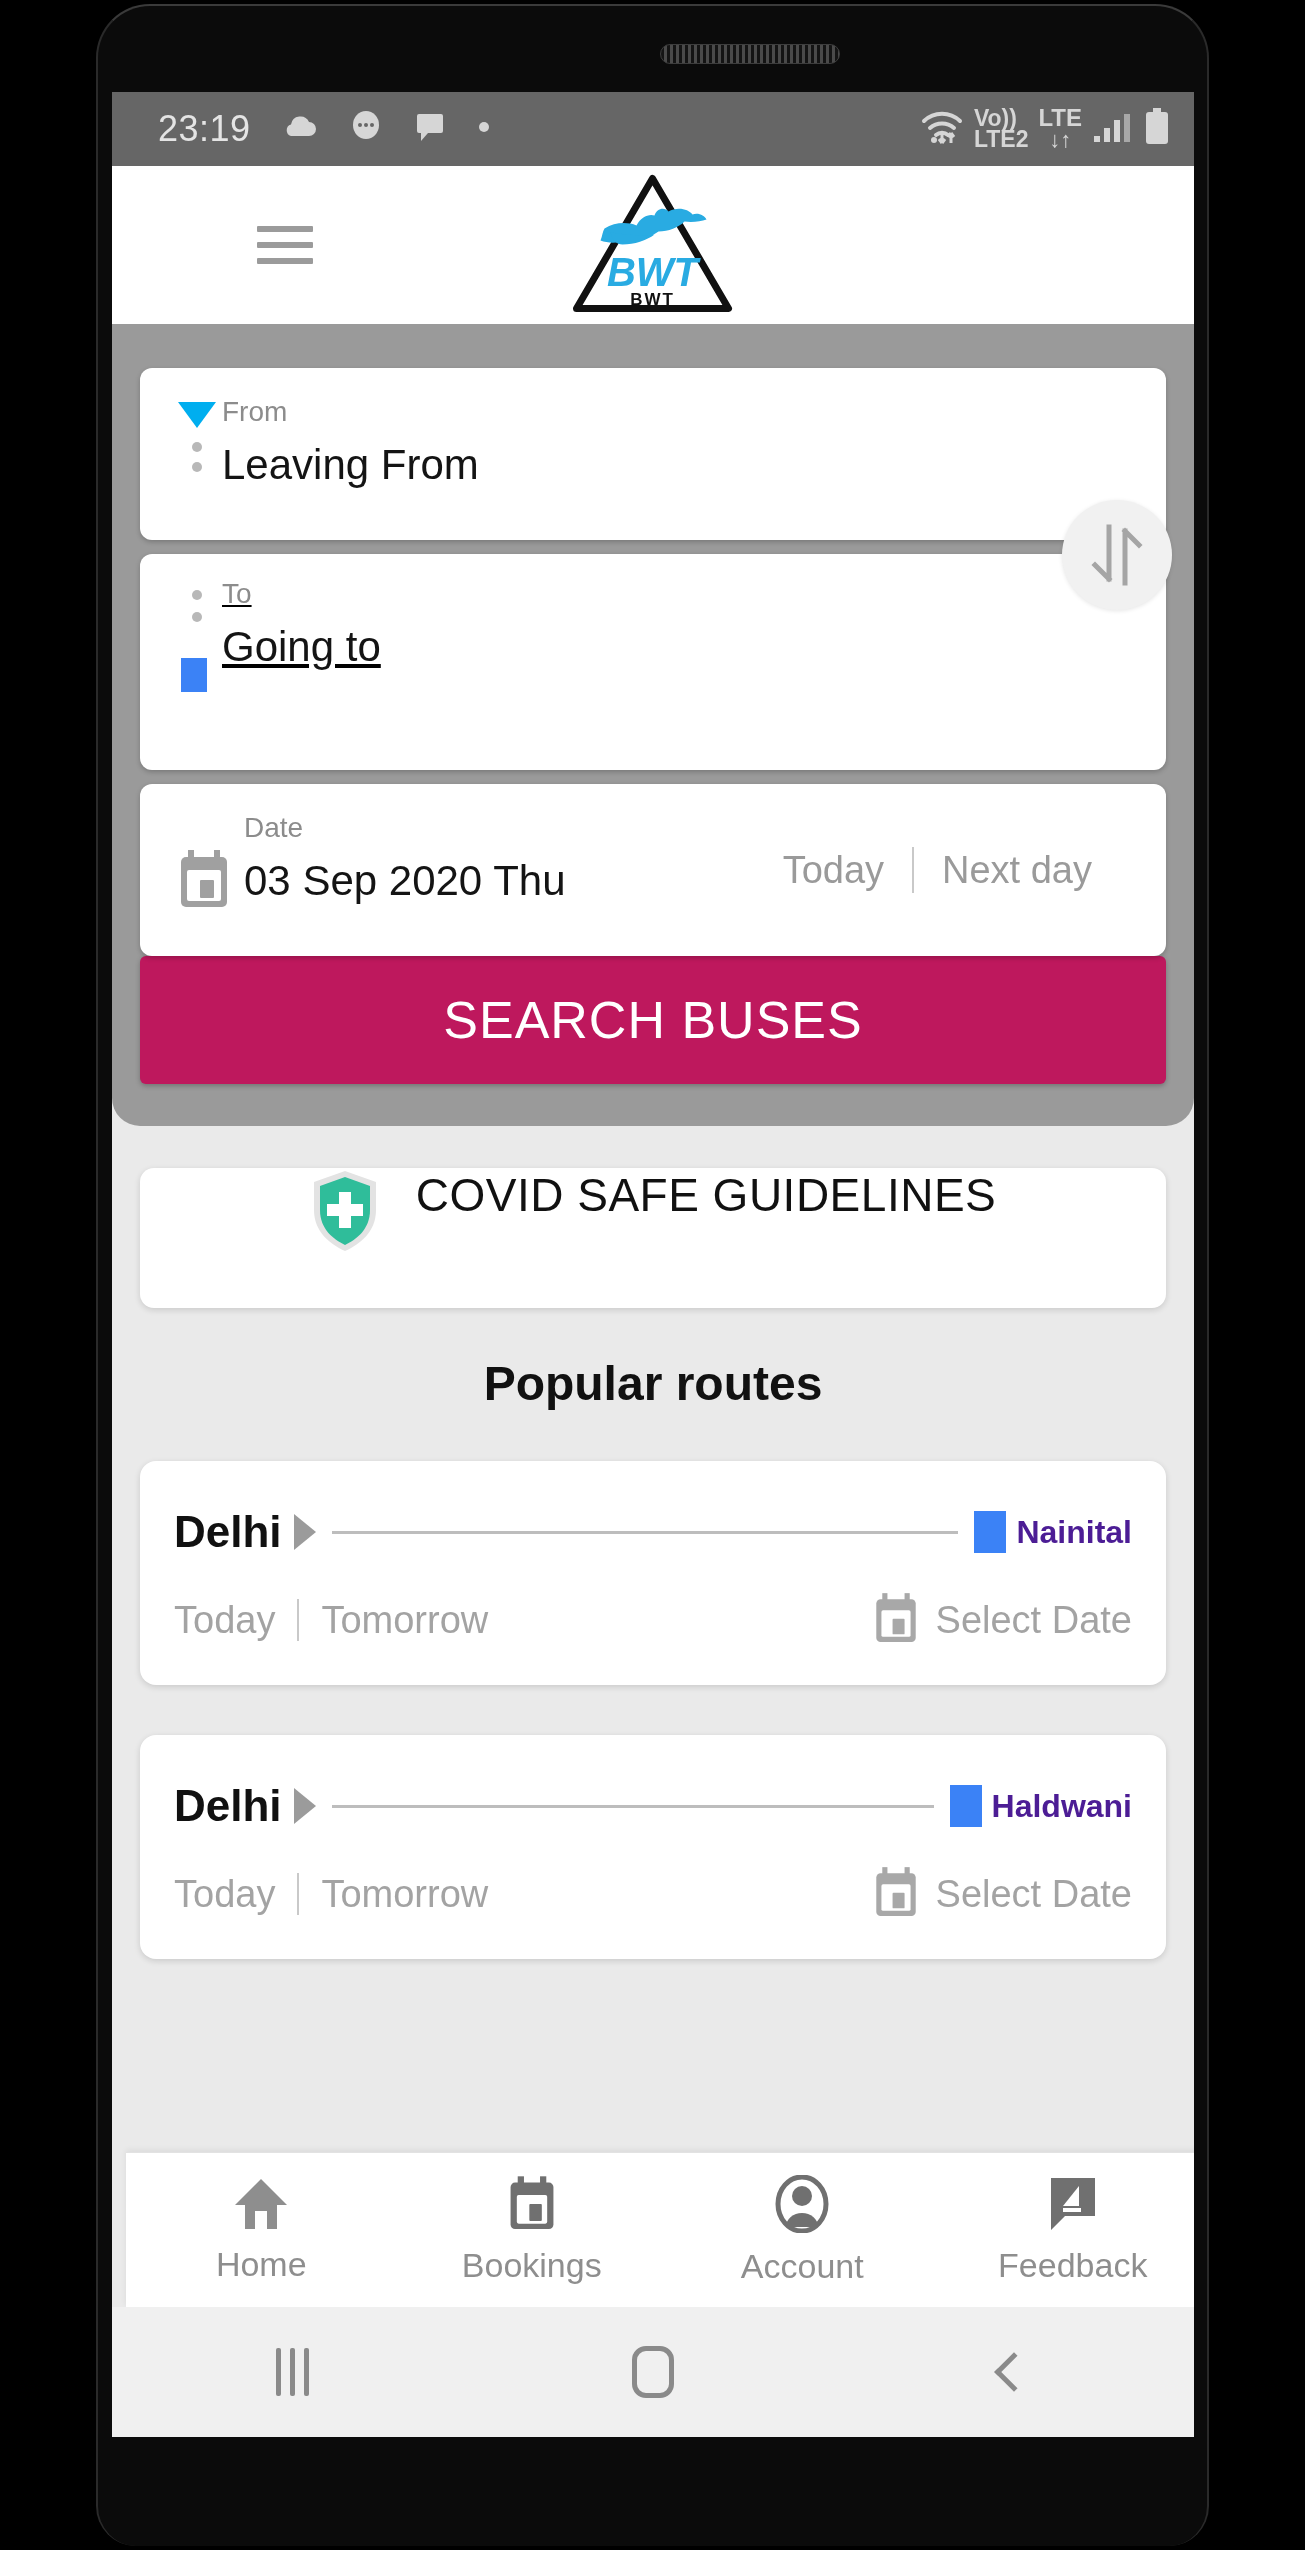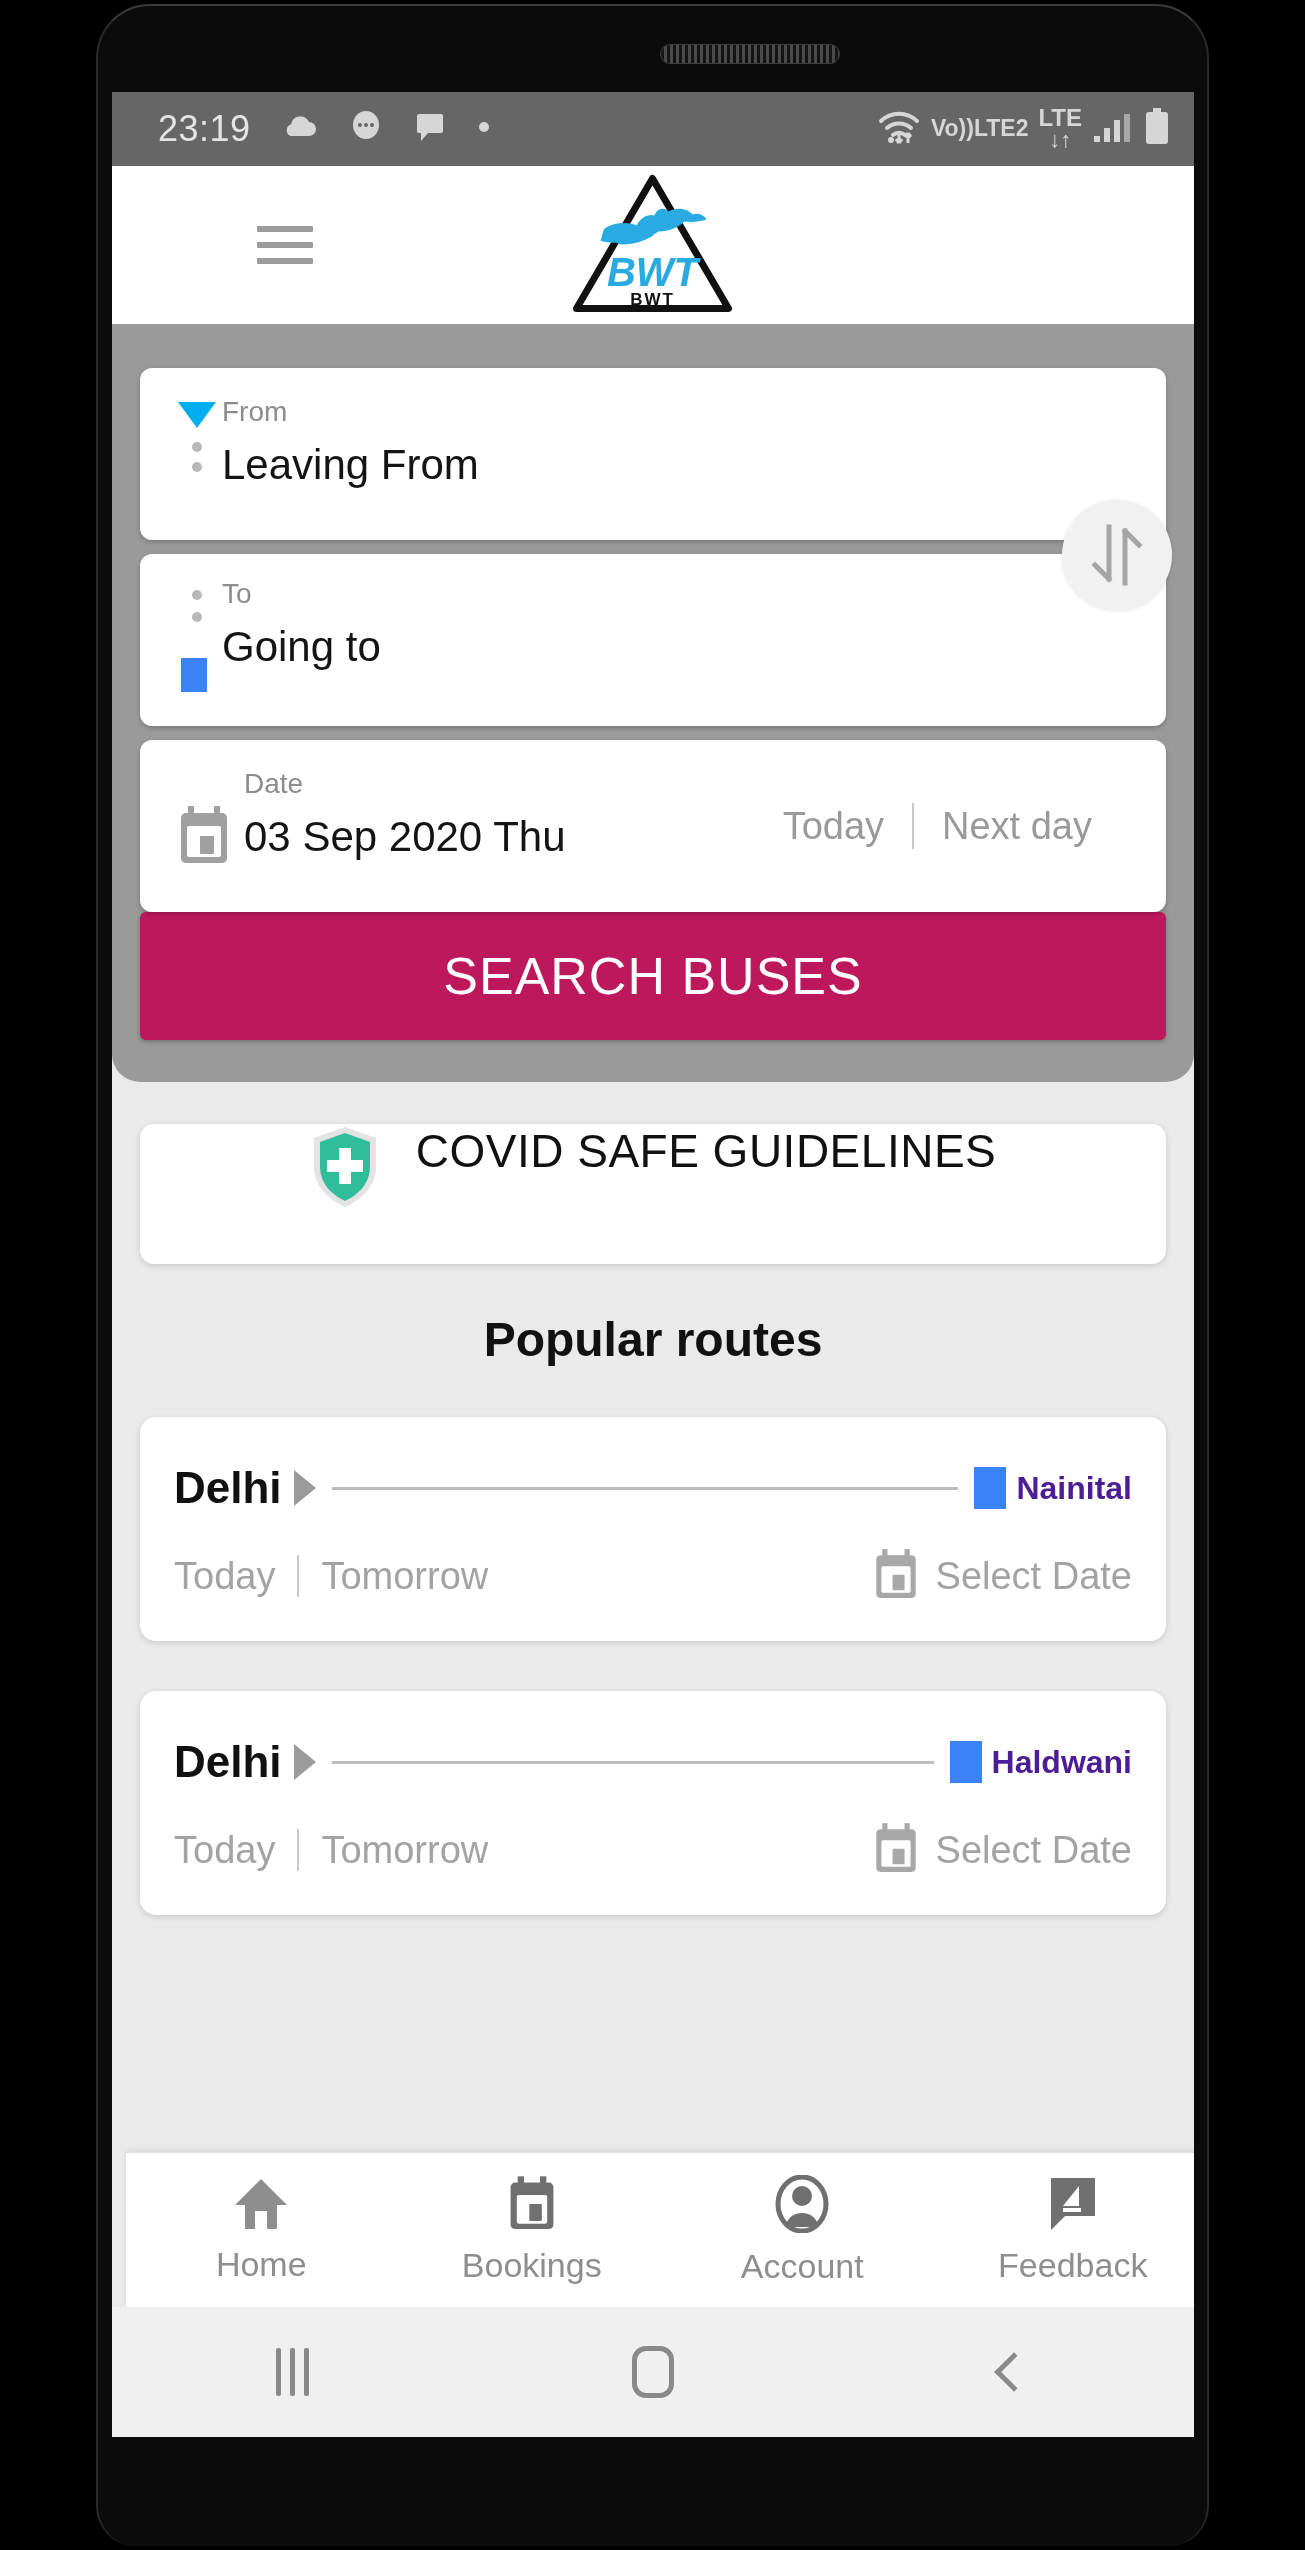--- a/index.html
+++ b/index.html
@@ -53,21 +53,21 @@
     display: flex;
     align-items: center;
     padding: 0 24px 0 36px;
   }
   .sb-left { display: flex; align-items: center; gap: 32px; flex: 1; margin-left: 10px; }
   .sb-time { color: #e4e4e4; font-size: 36px; letter-spacing: 0.5px; }
   .sb-right { display: flex; align-items: center; gap: 10px; }
   .sb-ic { display: inline-block; }
 
   .volte-stack {
-    display: flex; 
+    display: flex; flex-direction: column;
     align-items: flex-start; line-height: 0.92;
     color: #d6d6d6;
   }
   .volte-stack .l1 { font-size: 23px; font-weight: bold; }
   .volte-stack .l2 { font-size: 23px; font-weight: bold; }
   .lte-stack {
     display: flex; flex-direction: column; align-items: center;
     line-height: 0.95; color: #d6d6d6;
   }
   .lte-stack .l1 { font-size: 24px; font-weight: bold; }
@@ -103,21 +103,21 @@
     border-bottom-left-radius: 28px;
     border-bottom-right-radius: 28px;
   }
   .field-card {
     background: #ffffff;
     border-radius: 12px;
     box-shadow: 0 2px 5px rgba(0,0,0,0.22);
     position: relative;
   }
   #from-card { height: 172px; padding: 30px 0 0 44px; }
-  #to-card { height: 172px; margin-top: 14px; padding: 26px 0 0 44px; }
+  #to-card { height: 216px; margin-top: 14px; padding: 26px 0 0 44px; text-decoration: underline; }
   #date-card { height: 172px; margin-top: 14px; padding: 30px 0 0 40px; }
 
   .field-label { font-size: 28px; color: #8c8c8c; line-height: 1; }
   .field-value { font-size: 42px; color: #141414; line-height: 1; margin-top: 18px; }
 
   .marker-tri {
     position: absolute; left: 38px; top: 34px;
     width: 0; height: 0;
     border-left: 19px solid transparent;
     border-right: 19px solid transparent;

